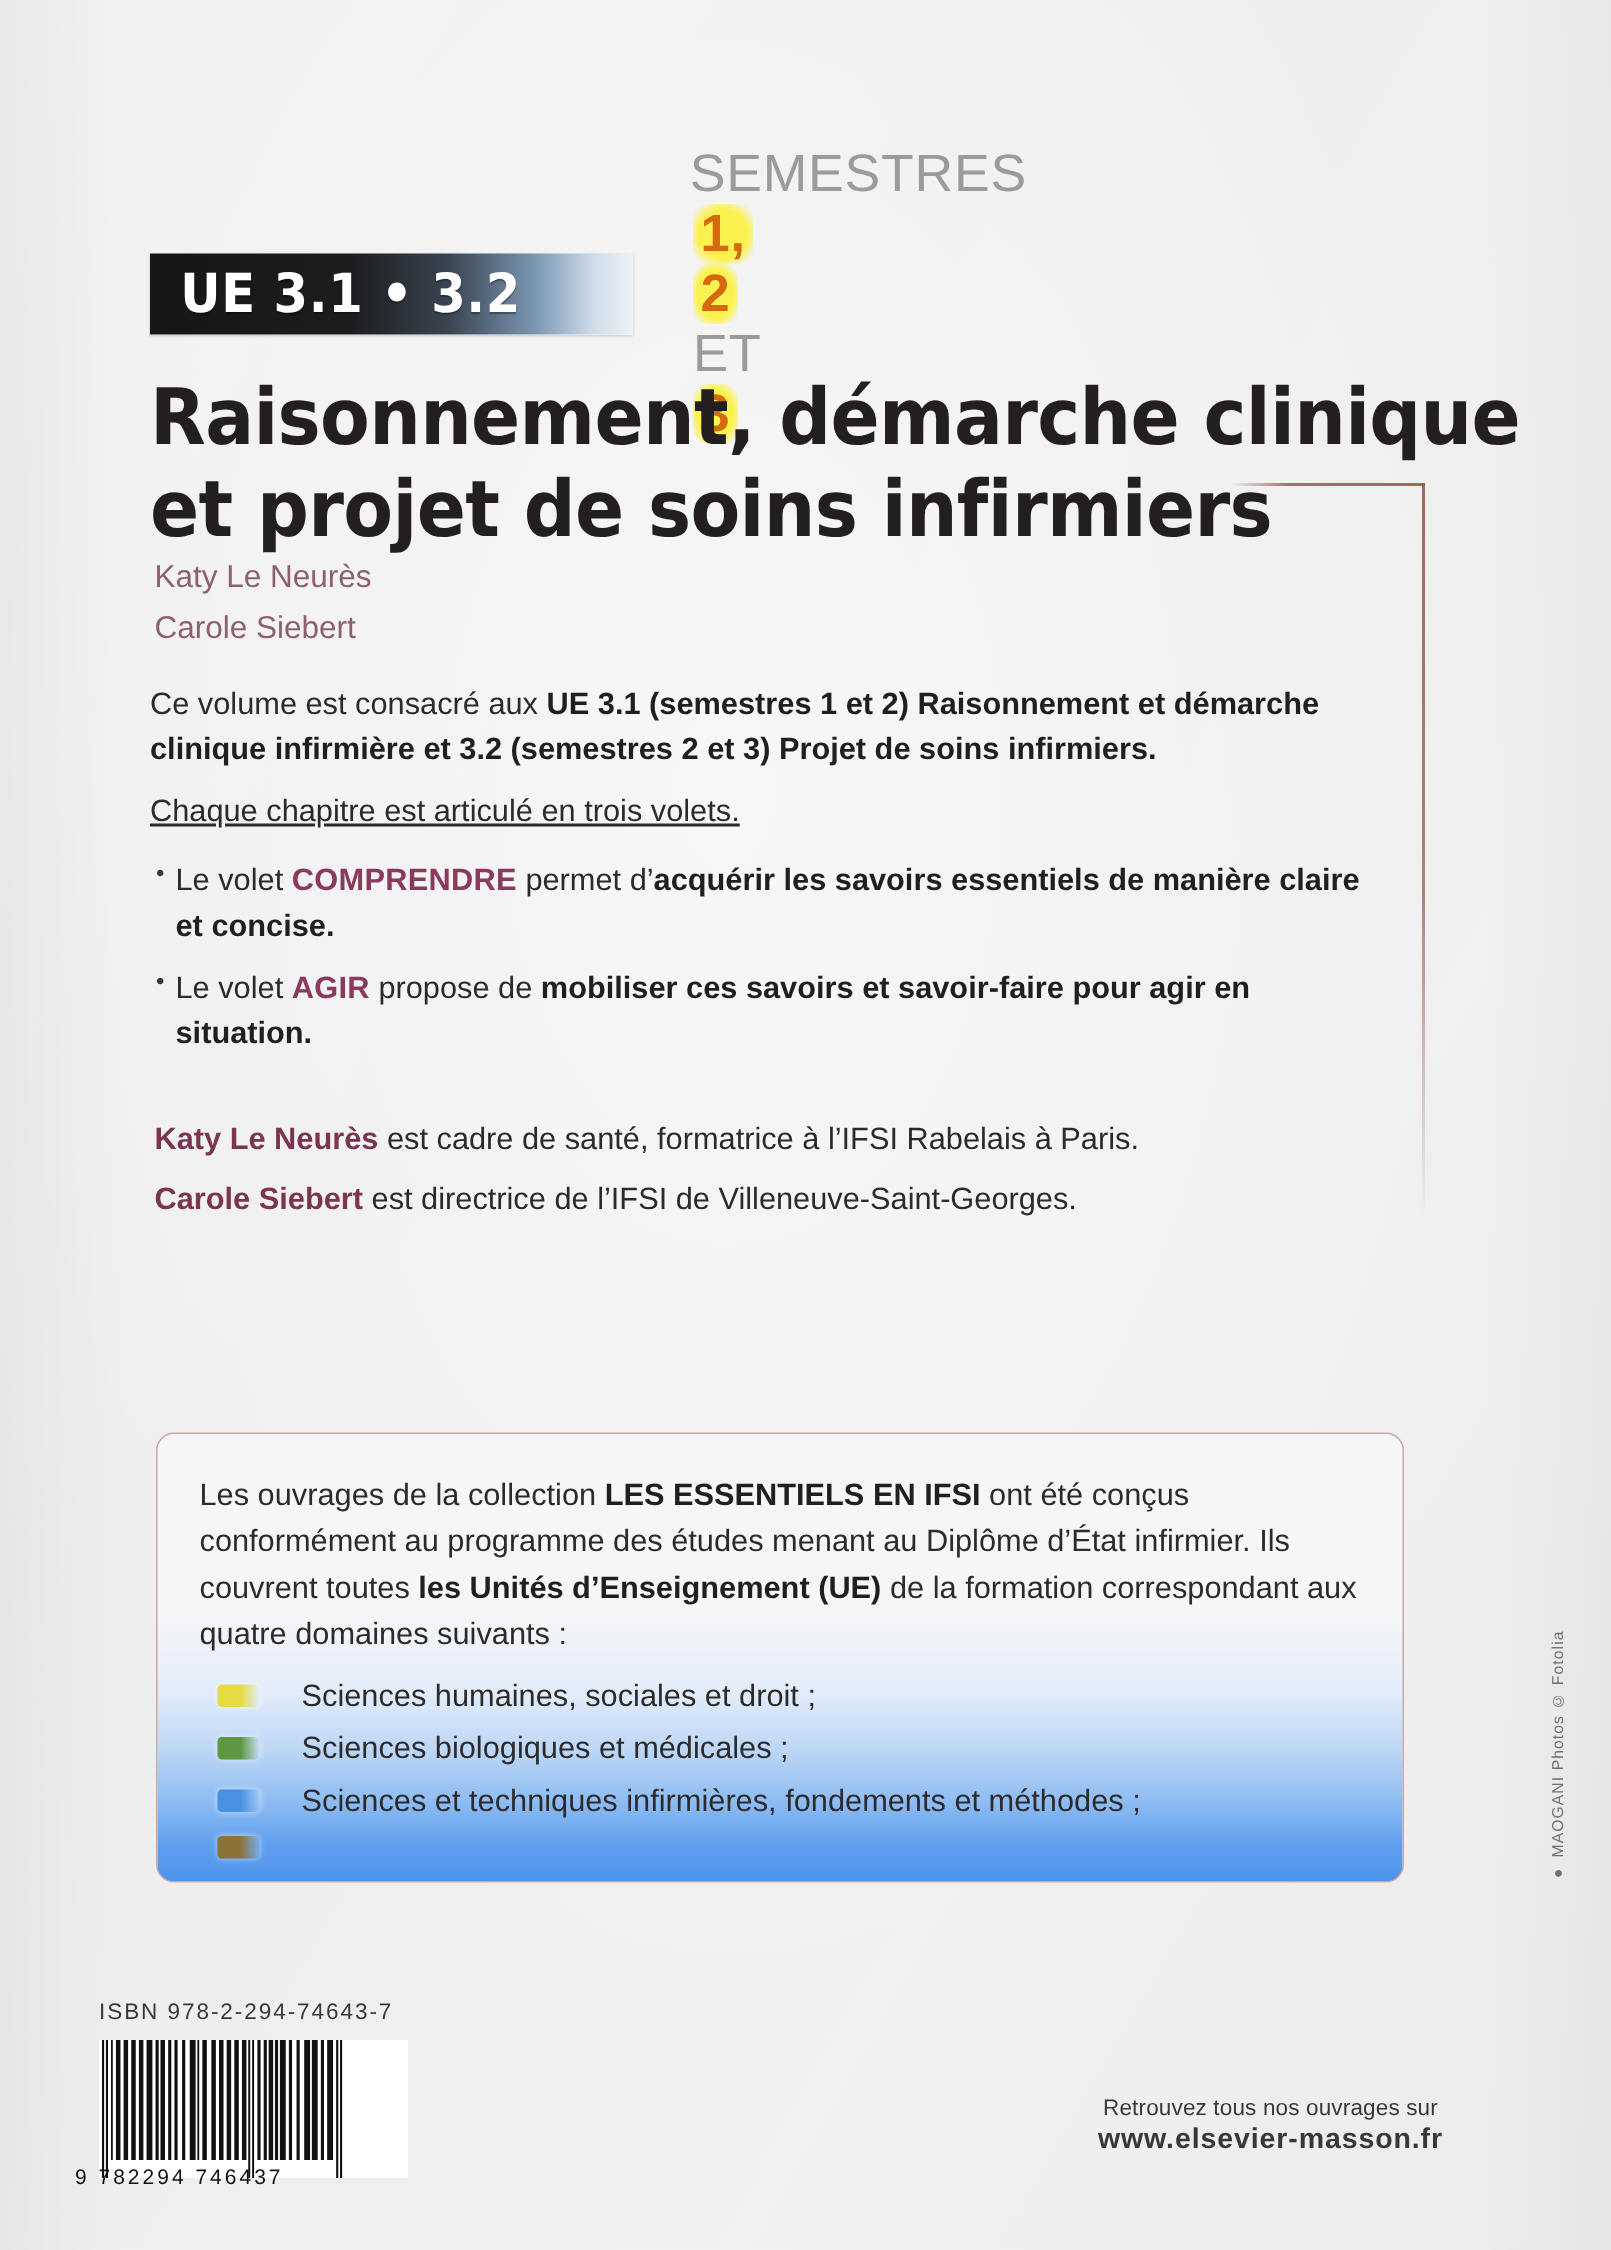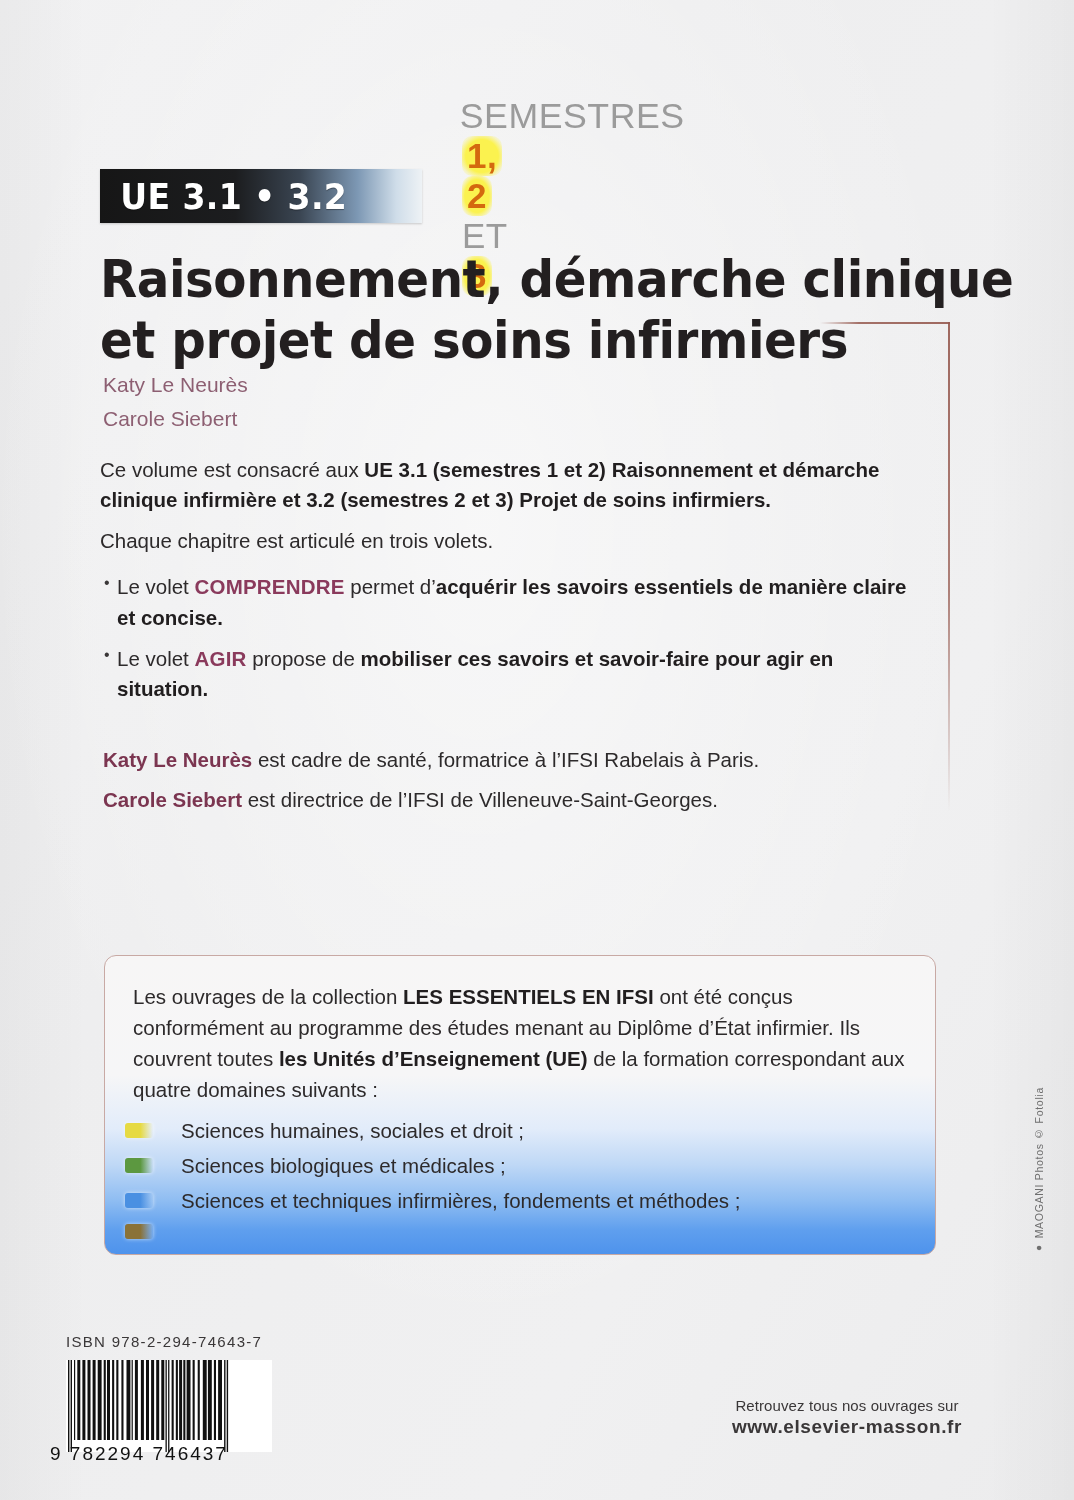--- a/index.html
+++ b/index.html
@@ -132,21 +132,21 @@
     position: absolute;
     left: 100px;
     top: 455px;
     width: 830px;
     color: #2d2a2b;
     font-size: 20.5px;
     line-height: 1.47;
   }
   .body-copy p { margin: 0 0 11px 0; }
   .body-copy b { font-weight: bold; color: #211e1f; }
-  .tight { margin-bottom: 16px !important; }
+  .tight { margin-bottom: 16px !important; text-decoration: underline; }
 
   .bullets { margin: 4px; padding: 0; list-style: none; }
   .bullets li {
     position: relative;
     padding-left: 13px;
     margin-bottom: 11px;
     line-height: 1.47;
   }
   .bullets li::before {
     content: "•";
@@ -196,21 +196,21 @@
   }
   .collection-intro {
     padding: 25px 28px 0 28px;
     color: #2d2a2b;
     font-size: 20.5px;
     line-height: 1.52;
   }
   .collection-intro b { font-weight: bold; color: #211e1f; }
   .domain-list {
     margin: 13px 0 0 0;
-    padding: 0 20px;
+    padding: 0 40px;
     list-style: none;
   }
   .domain-list li {
     display: flex;
     align-items: center;
     margin-bottom: 11px;
     font-size: 20.5px;
     color: #2d2a2b;
   }
   .swatch {
@@ -257,21 +257,21 @@
     left: 66px;
     top: 1360px;
     width: 206px;
     height: 92px;
   }
   .barcode-digits {
     position: absolute;
     left: 50px;
     top: 1443px;
     width: 225px;
-    font-size: 19px;
+    font-size: 14px;
     letter-spacing: 2px;
     color: #111;
     font-family: "Liberation Sans", sans-serif;
     white-space: nowrap;
   }
 
   
   .publisher {
     position: absolute;
     right: 112px;

